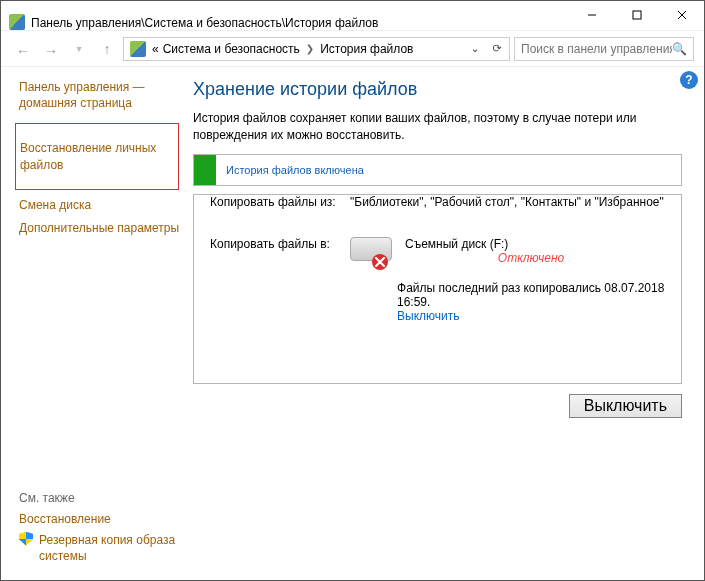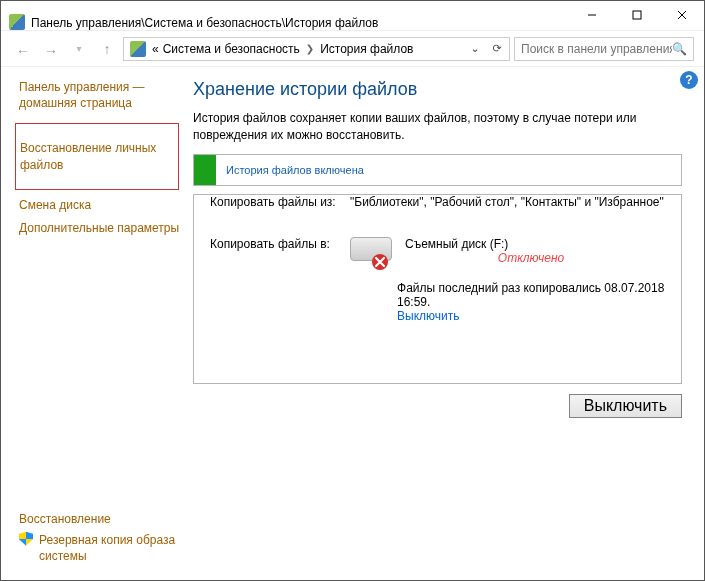--- a/index.html
+++ b/index.html
@@ -192,20 +192,21 @@
       <a href="#">Восстановление личных файлов</a>
     </div>
     <div class="task">
       <a href="#">Смена диска</a>
     </div>
     <div class="task">
       <a href="#">Дополнительные параметры</a>
     </div>
 
     <div class="see-also">
+      <div class="see-also-title">См. также</div>
       <div class="see-also-item">
         <a href="#">Восстановление</a>
       </div>
       <div class="see-also-item">
         <div class="shield"></div>
         <a href="#">Резервная копия образа системы</a>
       </div>
     </div>
   </div>
 

